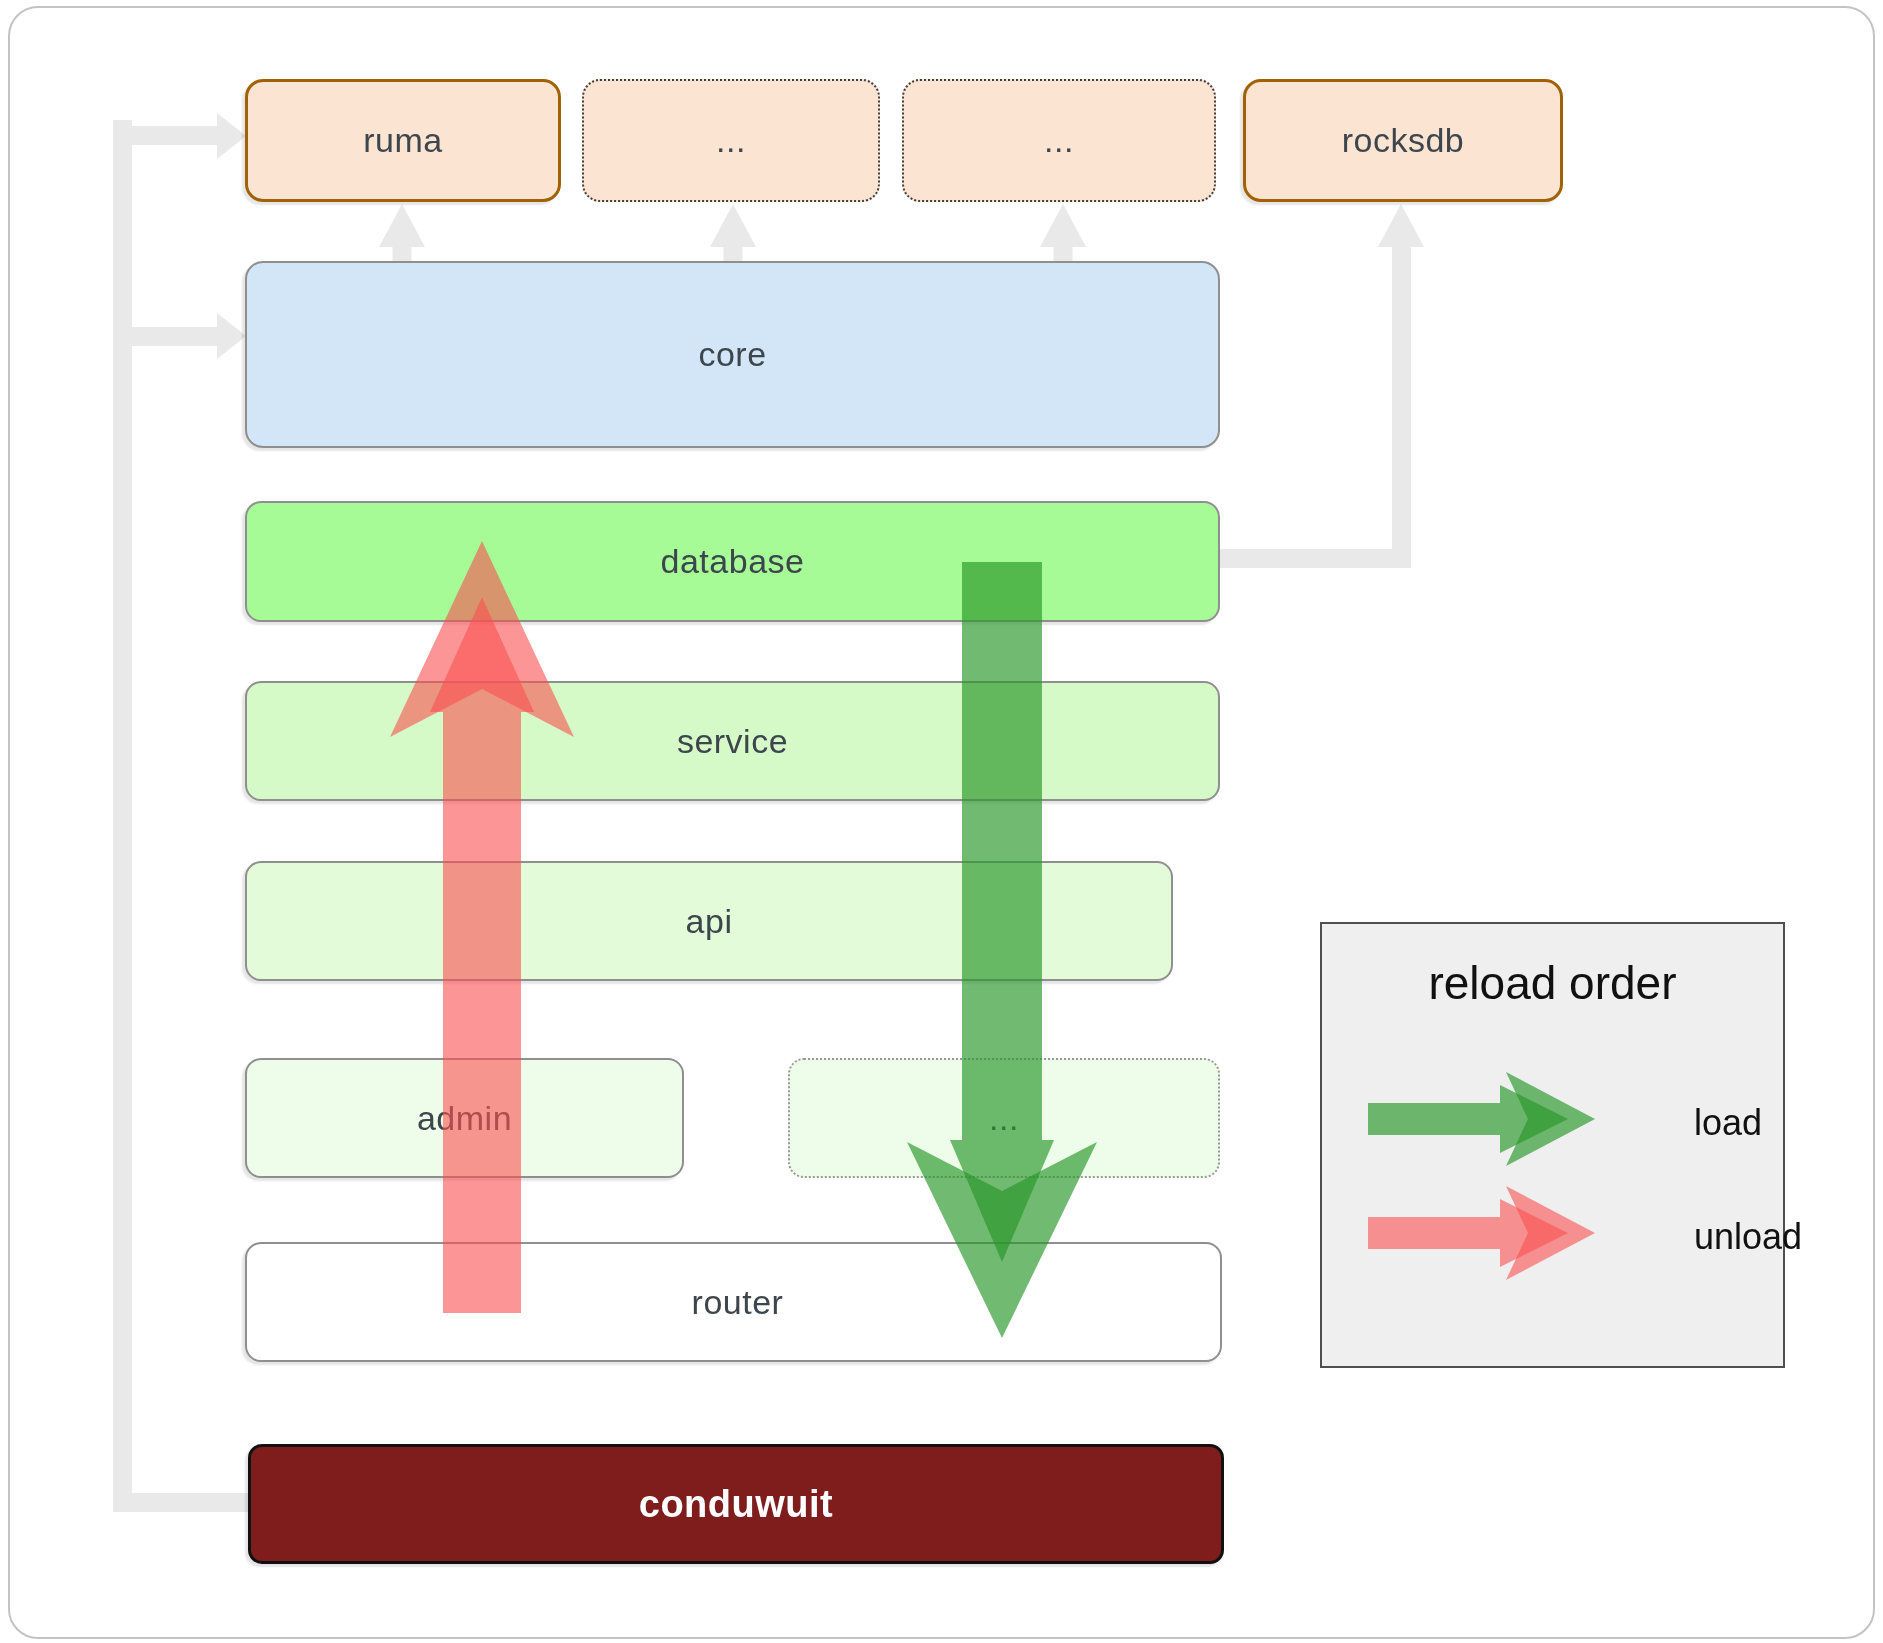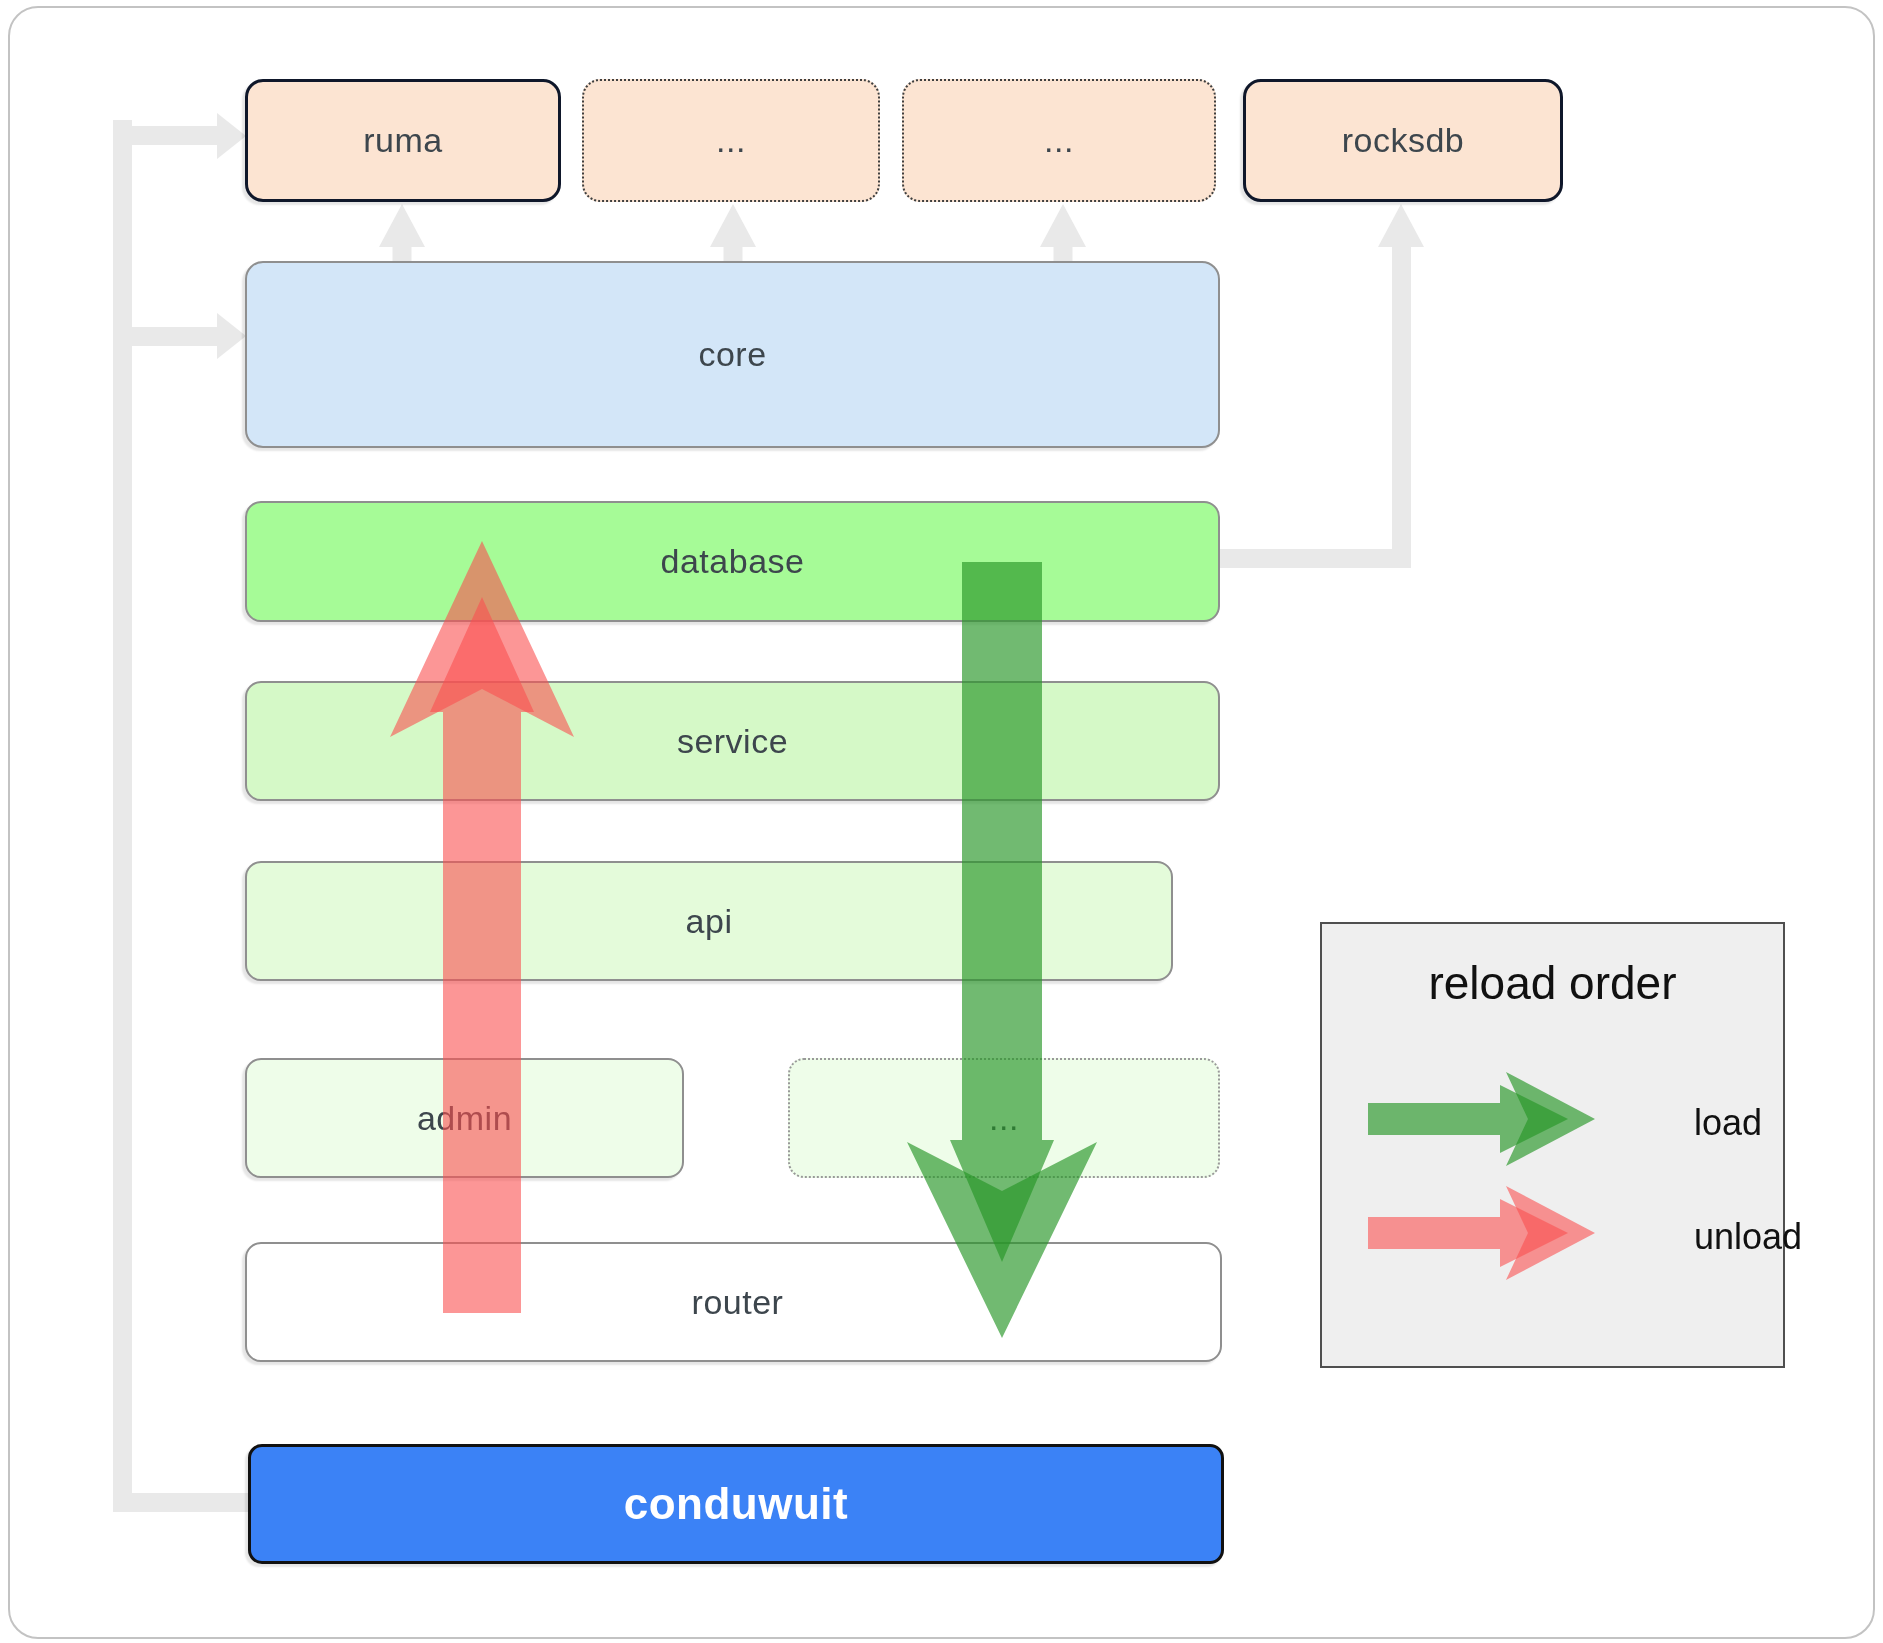--- a/index.html
+++ b/index.html
@@ -12,40 +12,40 @@
   #flow-layer{z-index:5;pointer-events:none;}
 
   .node{position:absolute;display:flex;align-items:center;justify-content:center;
         box-sizing:border-box;z-index:2;
         color:#3d464d;font-size:34px;letter-spacing:0.5px;
         box-shadow:-3px 3px 2px rgba(0,0,0,0.10);}
   .r18{border-radius:18px;} .r16{border-radius:16px;}
 
   
   .peach{background:#fce4d2;}
-  .solid-dark{border:3px solid #0f172a;text-align:center;}
+  .solid-dark{border:3px solid #a16207;text-align:center;}
   .dot-dark{border:2.5px dotted #3f3f3f;box-shadow:none;}
   #ruma    {left:245px;top:79px;width:316px;height:123px;}
   #dots1   {left:582px;top:79px;width:298px;height:123px;}
   #dots2   {left:902px;top:79px;width:314px;height:123px;}
   #rocksdb {left:1243px;top:79px;width:320px;height:123px;}
 
   
   .gray-border{border:2px solid #8f8f8f;}
   #core    {left:245px;top:261px;width:975px;height:187px;background:#d3e6f8;}
   #database{left:245px;top:501px;width:975px;height:121px;background:#a6fb97;}
   #service {left:245px;top:681px;width:975px;height:120px;background:#d5f9c7;}
   #api     {left:245px;top:861px;width:928px;height:120px;background:#e4fbda;}
   #admin   {left:245px;top:1058px;width:439px;height:120px;background:#eefde9;}
   #dots3   {left:788px;top:1058px;width:432px;height:120px;background:#eefde9;
             border:2px dotted #999;box-shadow:none;}
   #router  {left:245px;top:1242px;width:977px;height:120px;background:#ffffff;padding-left:8px;}
-  #conduwuit{left:248px;top:1444px;width:976px;height:120px;background:#3b82f6;
+  #conduwuit{left:248px;top:1444px;width:976px;height:120px;background:#7f1d1d;
              border:3px solid #111;border-radius:14px;color:#ffffff;
-             font-size:44px;font-weight:600;}
+             font-size:38px;font-weight:600;}
 
   
   #legend{position:absolute;left:1320px;top:922px;width:465px;height:446px;
           background:#efefef;border:2px solid #4f4f4f;box-sizing:border-box;z-index:2;}
   #legend-title{position:absolute;left:0;top:32px;width:100%;text-align:center;
                 font-size:46px;color:#111;}
   .legend-label{position:absolute;left:332px;font-size:36px;color:#111;margin-left:40px;}
   #legend-load-label{top:178px;}
   #legend-unload-label{top:292px;}
 </style>

